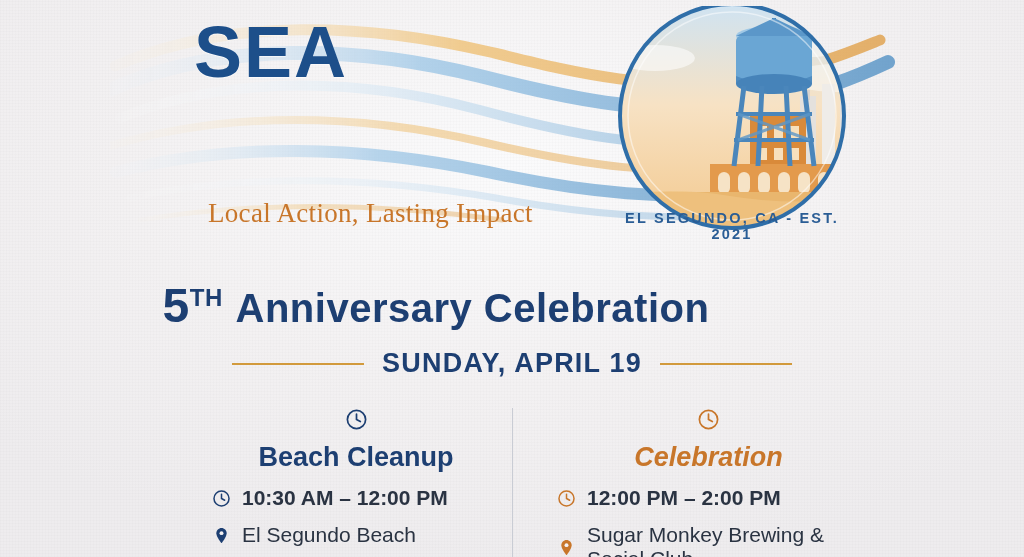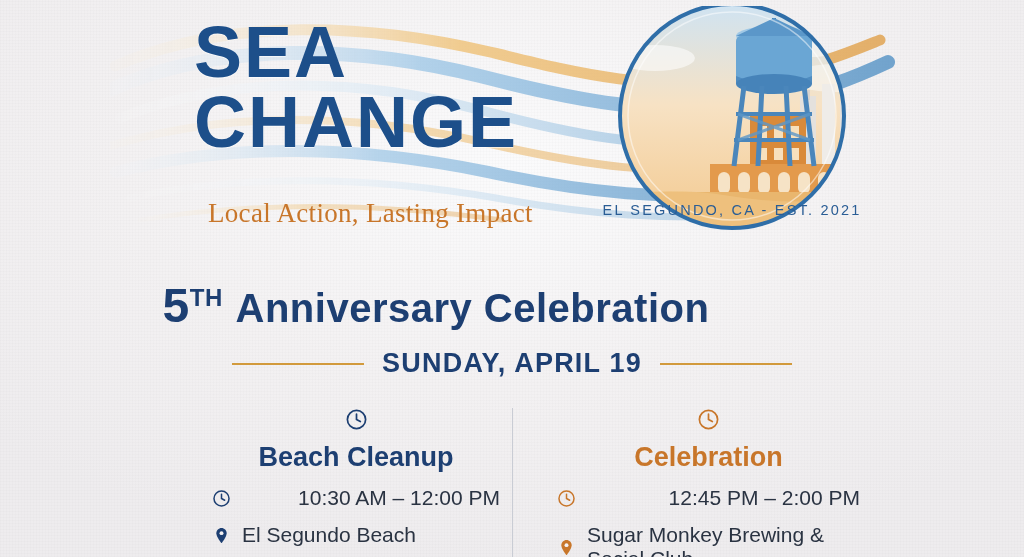--- a/index.html
+++ b/index.html
@@ -60,28 +60,28 @@
     top: 192px;
     font-size: 27px;
     color: #c8762a;
     font-family: "Liberation Serif", serif;
     font-style: normal;
     letter-spacing: 0.3px;
   }
   .est-text {
     position: absolute;
     left: 492px;
-    top: 196px;
+    top: 204px;
     width: 260px;
     text-align: center;
     font-size: 14.5px;
     letter-spacing: 2.2px;
     color: #2a5d95;
     font-family: "Liberation Sans", sans-serif;
-    font-weight: normal;
+    font-weight: bold;
   }
 
   
   .headline {
     position: absolute;
     top: 278px;
     left: 0;
     width: 872px;
     text-align: center;
     color: #1d3f72;
@@ -137,30 +137,30 @@
   .col-title {
     display: flex;
     align-items: center;
     gap: 11px;
     font-size: 27px;
     font-weight: bold;
     margin-bottom: 13px;
     flex-direction: column;
   }
   .col.left .col-title { color: #1d3f72; }
-  .col.right .col-title { color: #c8762a; }
+  .col.right .col-title { color: #c8762a; font-style: italic; }
   .row {
     display: flex;
     align-items: center;
     gap: 11px;
     font-size: 21px;
     color: #2a3342;
     margin-bottom: 13px;
   }
-  .row.bold { font-weight: normal; justify-content: space-between; }
+  .row.bold { font-weight: bold; }
   .subnote {
     font-size: 17.5px;
     color: #3a4450;
     margin-left: 0px;
   }
   .icon { flex: none; display: inline-flex; align-items: center; justify-content: center; }
 </style>
 </head>
 <body>
 
@@ -254,21 +254,20 @@
           <path d="M500 190 q60 -10 120 0 t130 2 v40 h-250 z" fill="#f0c483" opacity="0.7"></path>
         </g>
 
         <circle cx="622" cy="110" r="112" fill="none" stroke="#2f6ea8" stroke-width="4"></circle>
         <circle cx="622" cy="110" r="104" fill="none" stroke="#ffffff" stroke-width="1.5" opacity="0.5"></circle>
       </g>
     </svg>
 
     <div class="sea-change-text">
       <div class="sea-line1">SEA</div>
-      <div class="sea-line2">CHANGE</div>
     </div>
     <div class="tagline">Local Action, Lasting Impact</div>
     <div class="est-text">EL SEGUNDO, CA - EST. 2021</div>
   </div>
 
   <div class="headline">
     <span class="num">5</span><sup>TH</sup>
     <span class="smallcaps">Anniversary Celebration</span>
   </div>
 
@@ -320,21 +319,21 @@
         </span>
         <span>Celebration</span>
       </div>
       <div class="row bold">
         <span class="icon">
           <svg width="19" height="19" viewBox="0 0 24 24">
               <circle cx="12" cy="12" r="9.5" fill="none" stroke="#c8762a" stroke-width="1.9"></circle>
               <path d="M12 6.5 V12 L16 14.2" fill="none" stroke="#c8762a" stroke-width="1.9" stroke-linecap="round"></path>
             </svg>
         </span>
-        <span>12:45 PM – 2:00 PM</span>
+        <span>12:00 PM – 2:00 PM</span>
       </div>
       <div class="row">
         <span class="icon">
           <svg width="19" height="19" viewBox="0 0 24 24">
               <path d="M12 2.5c-3.6 0-6.5 2.9-6.5 6.5 0 5 6.5 12.5 6.5 12.5s6.5-7.5 6.5-12.5c0-3.6-2.9-6.5-6.5-6.5z" fill="#c8762a"></path>
               <circle cx="12" cy="9" r="2.5" fill="#f3f1f2"></circle>
             </svg>
         </span>
         <span>Sugar Monkey Brewing &amp; Social Club</span>
       </div>

